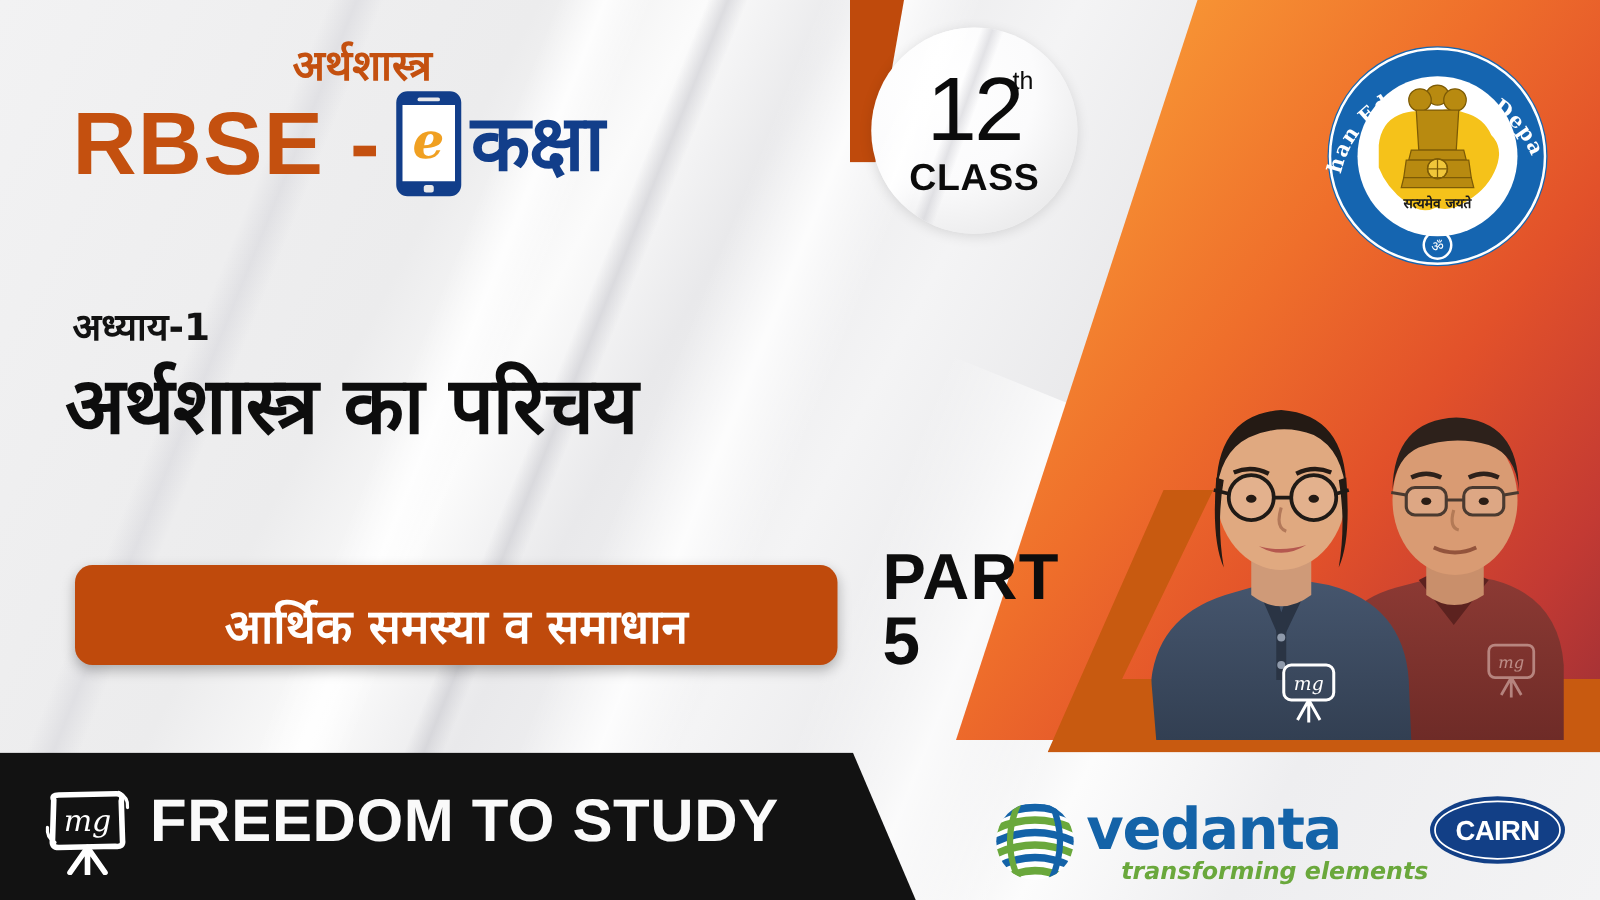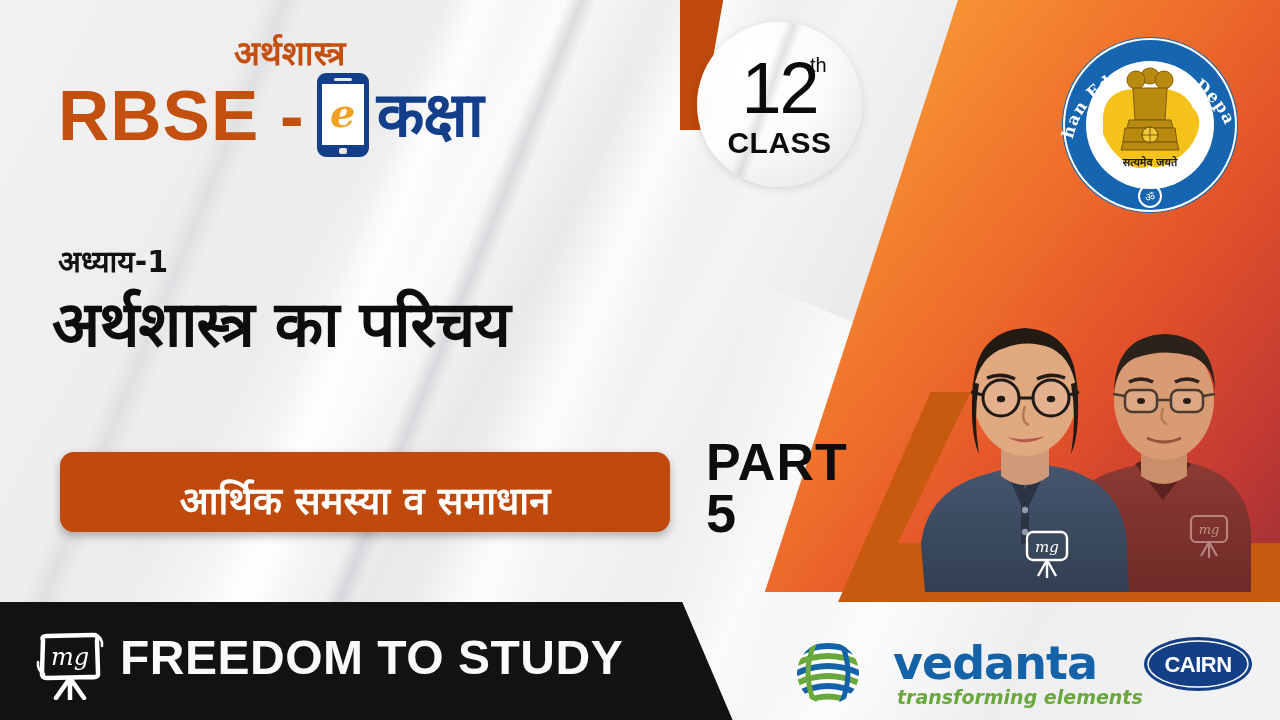--- a/index.html
+++ b/index.html
@@ -157,21 +157,21 @@
     font-family:"Liberation Sans", sans-serif; font-weight:bold; font-size:48px; color:#fafafa;
     letter-spacing:.5px; line-height:1;text-align:right;
   }
 
   
   #vedanta { position:absolute; left:795px; bottom:14px; display:flex; align-items:center; gap:8px; }
   #vedanta-mark { width:66px; height:66px; flex:none; }
   #vedanta-text { position:relative; top:2px; }
   #vedanta-word {
     font-family:"DejaVu Sans", sans-serif; font-weight:bold; font-size:46px; color:#1463a8;
-    line-height:.95; letter-spacing:-1px;margin-left:24px;
+    line-height:.95; letter-spacing:-1px;
   }
   #vedanta-tag {
     font-family:"DejaVu Sans", sans-serif; font-weight:bold; font-style:italic; font-size:19px;
     color:#6aa83c; line-height:1.1; margin-top:1px; margin-left:28px;
   }
   #cairn { position:absolute; left:1143px; bottom:28px; width:110px; height:56px; }
 </style>
 </head>
 <body>
 

